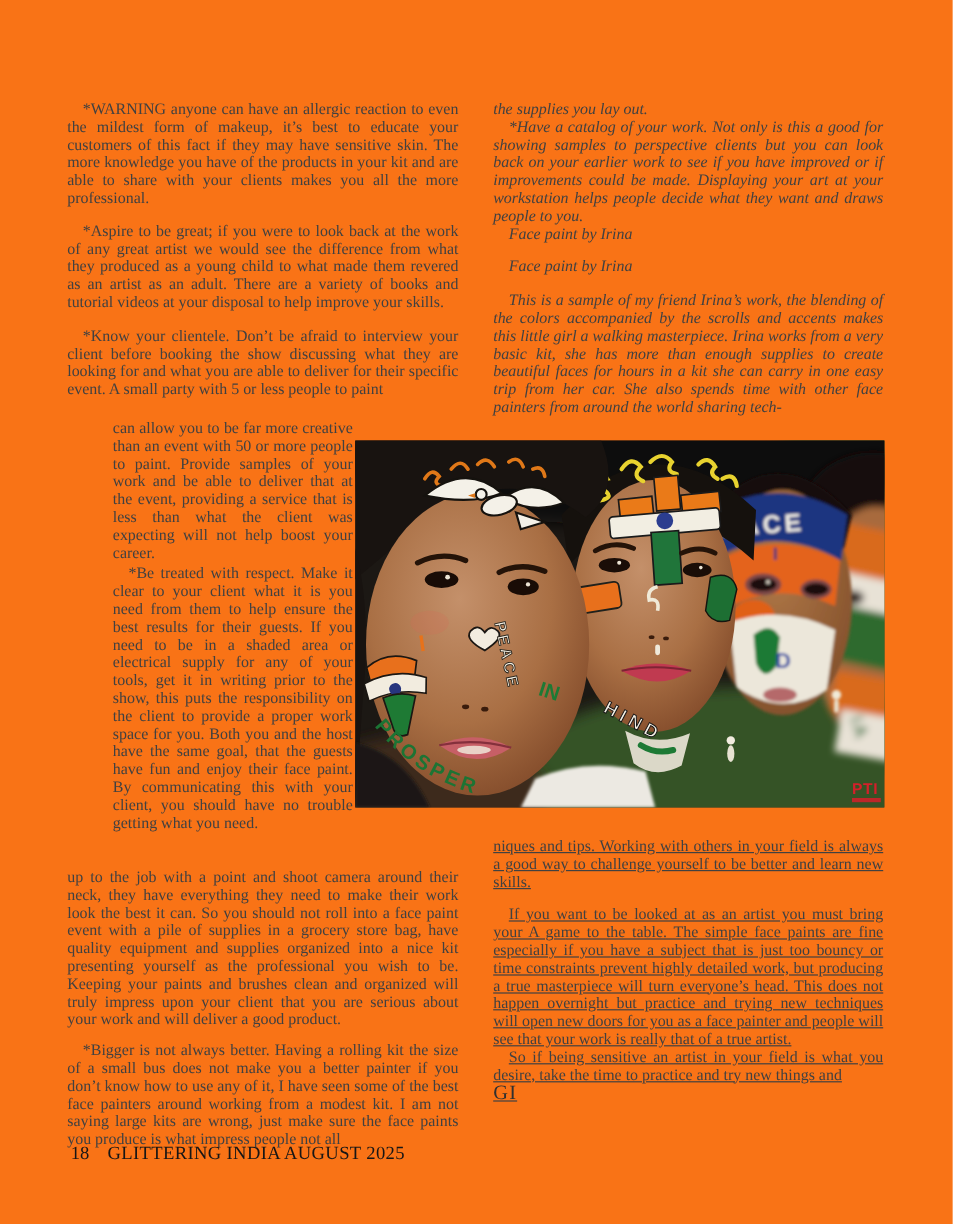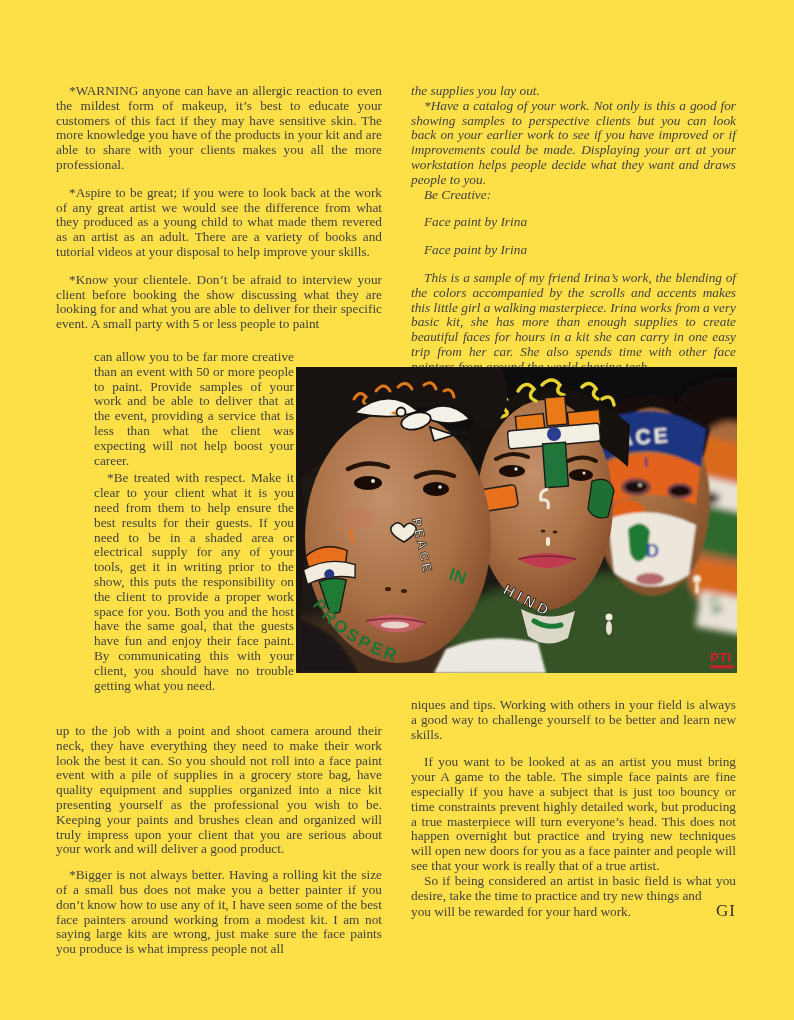--- a/index.html
+++ b/index.html
@@ -1,17 +1,17 @@
 <!DOCTYPE html>
 <html><head>
 <meta charset="utf-8">
 <style>
   html,body{margin:0;padding:0;background:#ffffff;}
   .page{
-    position:relative;width:794px;height:1020px;background:#fde047;
+    position:relative;width:794px;height:1020px;background:#f97316;
     overflow:hidden;font-family:"Liberation Serif",serif;
   }
   .tblock{
     position:absolute;font-size:13.3px;line-height:14.8px;color:#414141;
     text-align:justify;
   }
   .tblock p{margin:0 0 13px 0;text-indent:13px;}
   .tblock p.cont{text-indent:0;}
   .tblock p.tight{margin-bottom:3px;margin-left:38px;}
   .tblock p.flush{margin-bottom:0;}
@@ -47,32 +47,30 @@
   </div>
 
   <div class="tblock" style="left:56px;top:724px;width:326px;">
     <p class="cont" style="margin-bottom:11px;">up to the job with a point and shoot camera around their neck, they have everything they need to make their work look the best it can. So you should not roll into a face paint event with a pile of supplies in a grocery store bag, have quality equipment and supplies organized into a nice kit presenting yourself as the professional you wish to be. Keeping your paints and brushes clean and organized will truly impress upon your client that you are serious about your work and will deliver a good product.</p>
     <p class="flush">*Bigger is not always better. Having a rolling kit the size of a small bus does not make you a better painter if you don’t know how to use any of it, I have seen some of the best face painters around working from a modest kit. I am not saying large kits are wrong, just make sure the face paints you produce is what impress people not all</p>
   </div>
 
   <div class="tblock" style="left:411px;top:84px;width:325px;font-style:italic;">
     <p class="cont flush">the supplies you lay out.</p>
     <p class="flush">*Have a catalog of your work. Not only is this a good for showing samples to perspective clients but you can look back on your earlier work to see if you have improved or if improvements could be made. Displaying your art at your workstation helps people decide what they want and draws people to you.</p>
-    <p class="line">Be Creative:</p>
     <p class="line">Face paint by Irina</p>
     <p class="line">Face paint by Irina</p>
     <p class="gap-above flush">This is a sample of my friend Irina’s work, the blending of the colors accompanied by the scrolls and accents makes this little girl a walking masterpiece. Irina works from a very basic kit, she has more than enough supplies to create beautiful faces for hours in a kit she can carry in one easy trip from her car. She also spends time with other face painters from around the world sharing tech-</p>
   </div>
 
-  <div class="tblock" style="left:411px;top:698px;width:325px;">
+  <div class="tblock" style="left:411px;top:698px;width:325px;text-decoration:underline;">
     <p class="cont">niques and tips. Working with others in your field is always a good way to challenge yourself to be better and learn new skills.</p>
     <p class="flush">If you want to be looked at as an artist you must bring your A game to the table. The simple face paints are fine especially if you have a subject that is just too bouncy or time constraints prevent highly detailed work, but producing a true masterpiece will turn everyone’s head. This does not happen overnight but practice and trying new techniques will open new doors for you as a face painter and people will see that your work is really that of a true artist.</p>
-    <p class="flush">So if being considered an artist in basic field is what you desire, take the time to practice and try new things and</p>
+    <p class="flush">So if being sensitive an artist in your field is what you desire, take the time to practice and try new things and</p>
     <div class="lastline">
-      <span class="txt">you will be rewarded for your hard work.</span>
       <span class="gi-mark">GI</span>
     </div>
   </div>
 
   <svg class="photo" viewBox="0 0 441 306" xmlns="http://www.w3.org/2000/svg">
     <defs>
       <filter id="blur6" x="-30%" y="-30%" width="160%" height="160%">
           <feGaussianBlur stdDeviation="6"></feGaussianBlur>
         </filter>
       <filter id="blur3" x="-30%" y="-30%" width="160%" height="160%">
@@ -226,14 +224,18 @@
       <path d="M 150 282 q 42 -18 92 -6 l 8 30 l -112 0 Z" fill="#ece9e2" filter="url(#blur1)"></path>
       <path d="M 0 252 Q 42 262 62 306 L 0 306 Z" fill="#1c1612" filter="url(#blur1)"></path>
     </g>
 
     <g>
       <text x="414" y="295" font-family="Liberation Sans, sans-serif" font-weight="bold" font-size="13" fill="#d3202a" letter-spacing="0.5">PTI</text>
       <rect x="414" y="298" width="24" height="3.5" fill="#d3202a" opacity="0.85"></rect>
     </g>
   </svg>
 
+  <div class="footer">
+    <span class="pagenum">18</span>
+    <span>GLITTERING INDIA AUGUST 2025</span>
+  </div>
 
 </div>
 
 </body></html>

